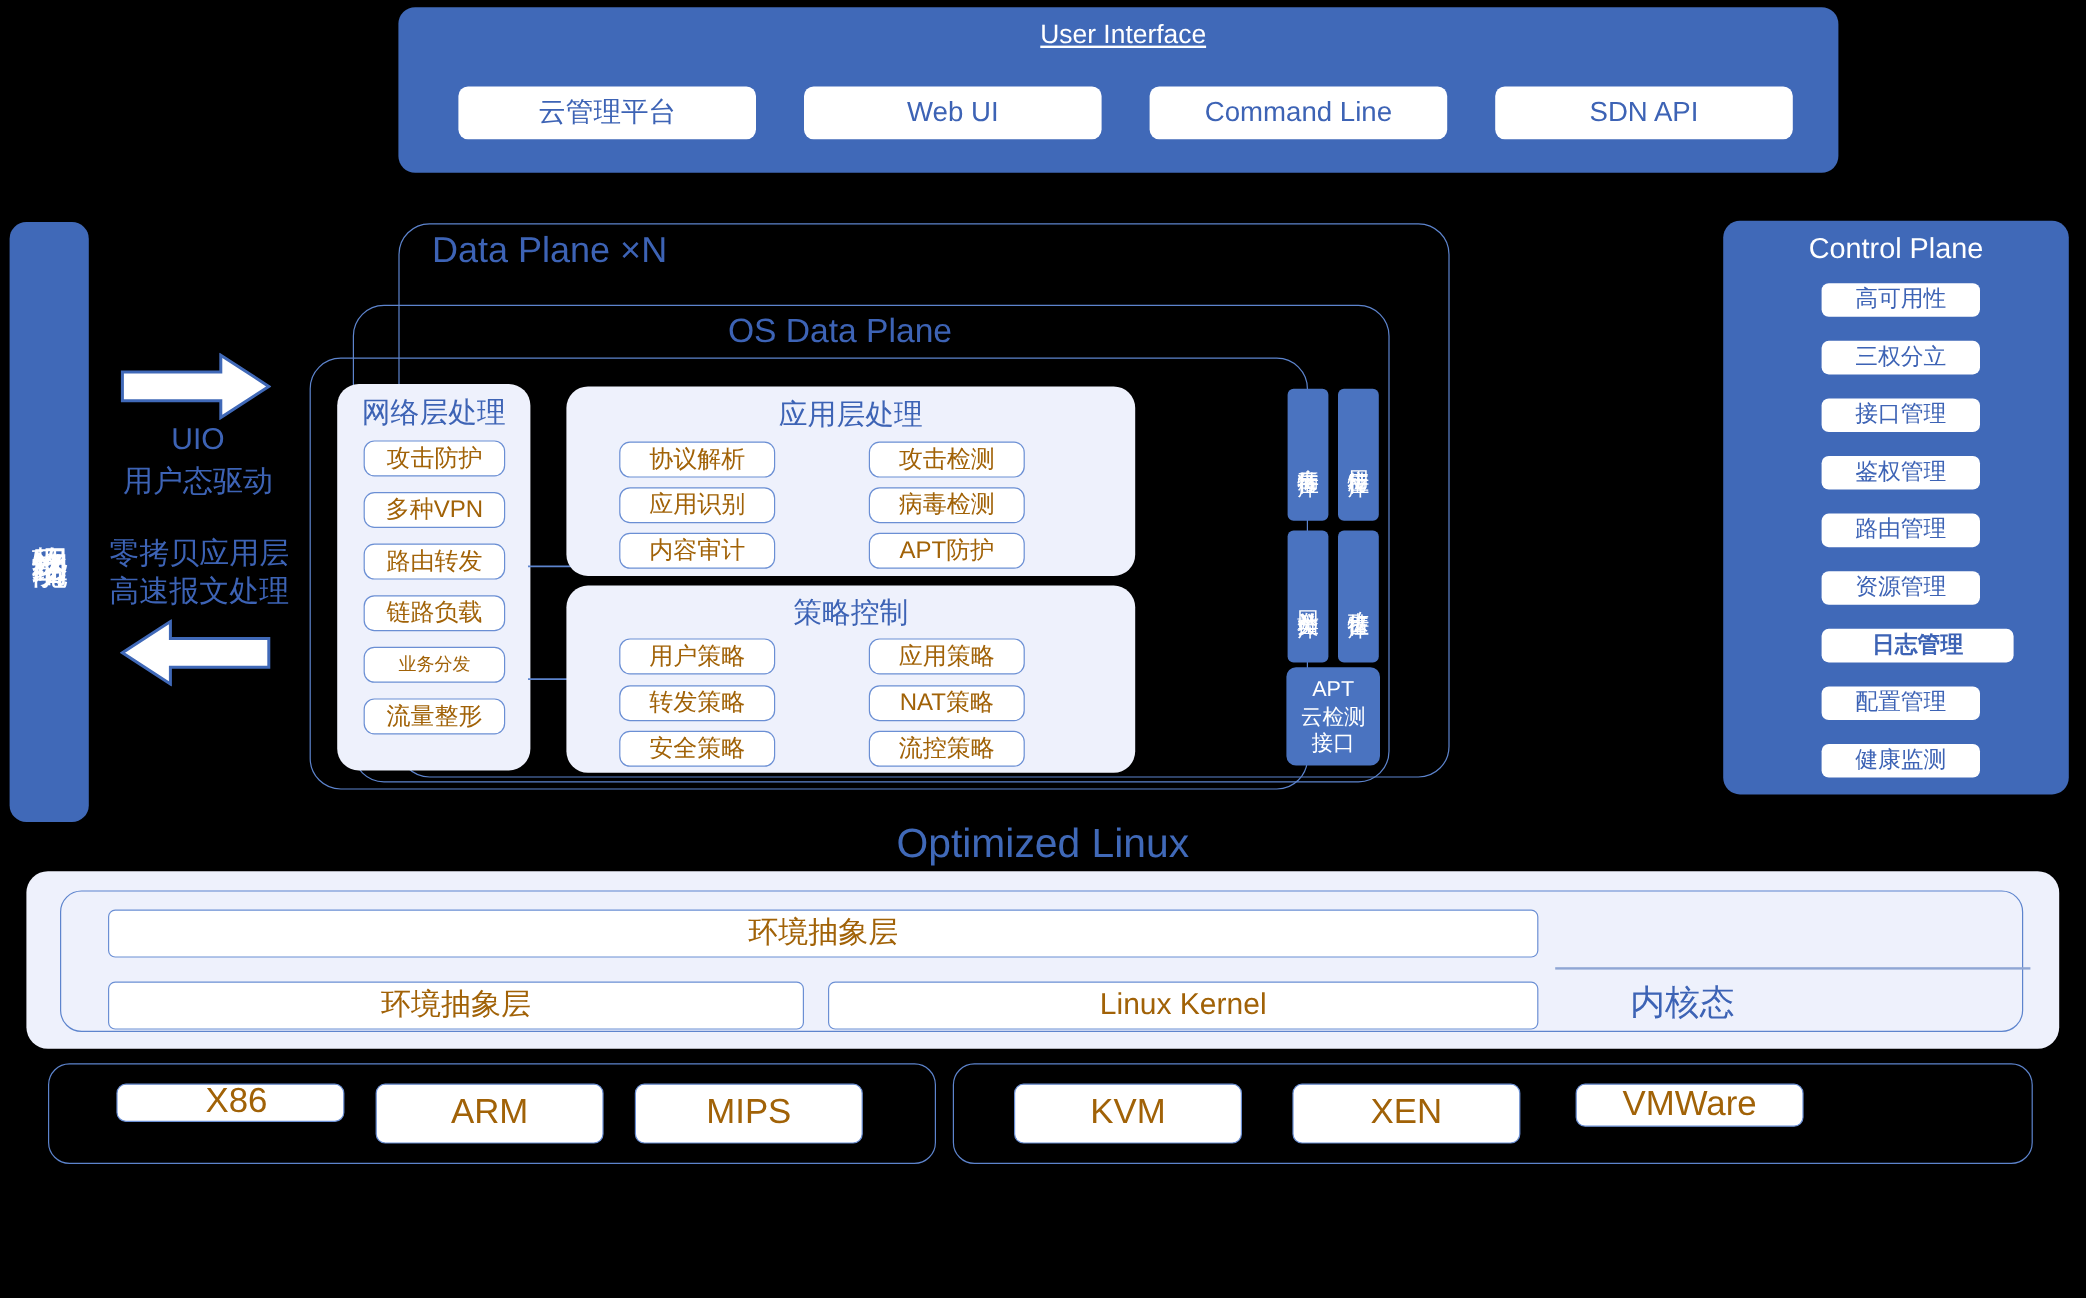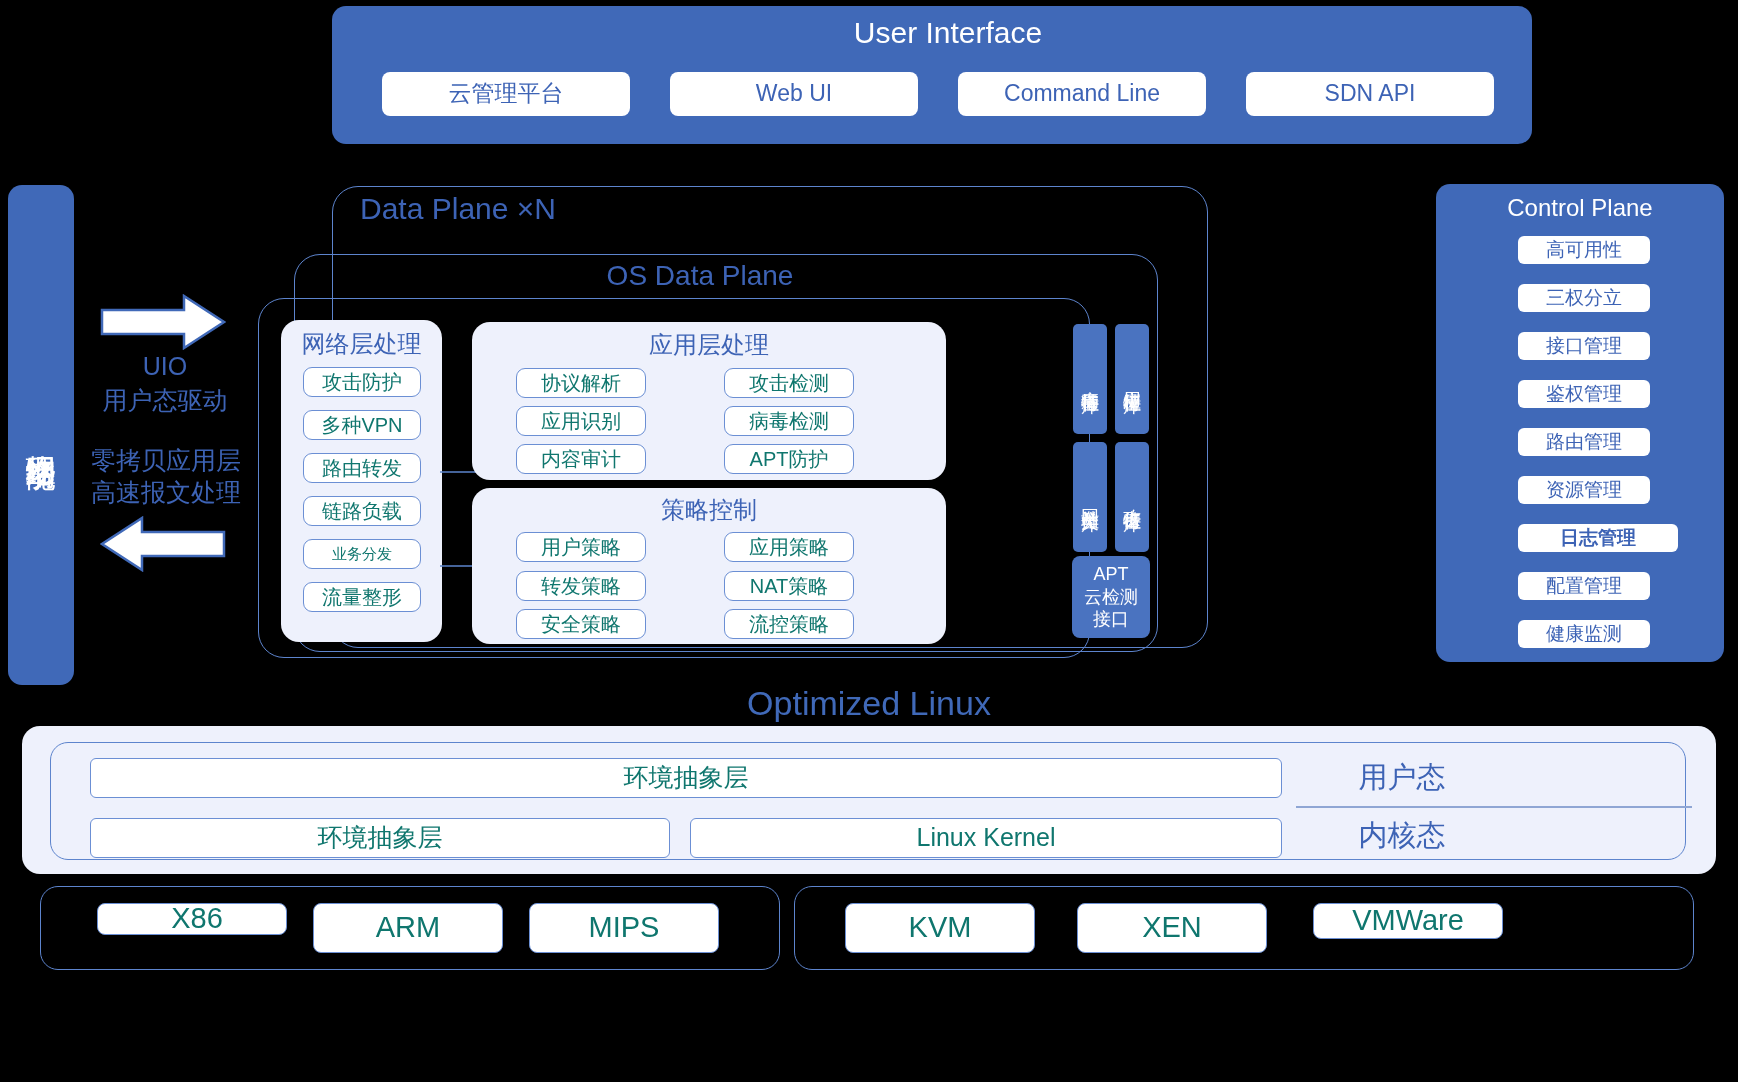--- a/index.html
+++ b/index.html
@@ -9,21 +9,21 @@
   }
   .abs{position:absolute;box-sizing:border-box;}
 
   
   .chip-white{
     background:#ffffff;color:#3d63b5;border-radius:8px;
     display:flex;align-items:center;justify-content:center;
     text-align:center;line-height:1.1;
   }
   .chip-outline{
-    background:#ffffff;color:#0f766e;border:1.5px solid #6b8fd4;
+    background:#ffffff;color:#a16207;border:1.5px solid #6b8fd4;
     border-radius:9px;display:flex;align-items:center;justify-content:center;
     text-align:right;line-height:1.1;
   }
   .chip-blue{
     background:#4a73c0;color:#ffffff;border-radius:5px;
     display:flex;align-items:center;justify-content:center;text-align:center;
   }
   .panel-blue{background:#4069b8;border-radius:14px;}
   .panel-lav{background:#eef1fc;border-radius:18px;}
   .nest{border:1.5px solid #5d84cd;border-radius:26px;background:transparent;}
@@ -33,21 +33,21 @@
   
   .vtext{
     writing-mode:vertical-rl;text-orientation:upright;
     letter-spacing:1px;
   }
 </style>
 </head>
 <body>
 
 <div class="abs panel-blue" style="left:332px;top:6px;width:1200px;height:138px;">
-  <div class="abs hdr" style="left:16px;top:10px;width:100%;font-size:30px;">User Interface</div>
+  <div class="abs hdr" style="left:4px;top:10px;width:100%;font-size:22px;text-decoration:underline;">User Interface</div>
   <div class="abs chip-white" style="left:50px;top:66px;width:248px;height:44px;font-size:23px;">云管理平台</div>
   <div class="abs chip-white" style="left:338px;top:66px;width:248px;height:44px;font-size:23px;">Web UI</div>
   <div class="abs chip-white" style="left:626px;top:66px;width:248px;height:44px;font-size:23px;">Command Line</div>
   <div class="abs chip-white" style="left:914px;top:66px;width:248px;height:44px;font-size:23px;">SDN API</div>
 </div>
 
 <div class="abs panel-blue" style="left:8px;top:185px;width:66px;height:500px;display:flex;align-items:center;justify-content:center;">
   <div class="vtext" style="color:#fff;font-size:30px;line-height:1.25;">物理网络功能</div>
 </div>
 
@@ -132,21 +132,20 @@
 <div class="abs" style="left:0;top:684px;width:1738px;text-align:center;color:#4069b8;font-size:34px;">Optimized Linux</div>
 
 <div class="abs panel-lav" style="left:22px;top:726px;width:1694px;height:148px;">
   <div class="abs nest" style="left:28px;top:16px;width:1636px;height:118px;border-radius:18px;"></div>
 
   <div class="abs chip-outline" style="left:68px;top:32px;width:1192px;height:40px;border-radius:6px;font-size:25px;">环境抽象层</div>
 
   <div class="abs chip-outline" style="left:68px;top:92px;width:580px;height:40px;border-radius:6px;font-size:25px;">环境抽象层</div>
   <div class="abs chip-outline" style="left:668px;top:92px;width:592px;height:40px;border-radius:6px;font-size:25px;">Linux Kernel</div>
 
-  <div class="abs lbl-blue" style="left:1280px;top:32px;width:200px;font-size:29px;">用户态</div>
   <div class="abs" style="left:1274px;top:80px;width:396px;height:1.5px;background:#8fa6d4;"></div>
   <div class="abs lbl-blue" style="left:1280px;top:90px;width:200px;font-size:29px;">内核态</div>
 </div>
 
 <div class="abs nest" style="left:40px;top:886px;width:740px;height:84px;border-radius:18px;">
   <div class="abs chip-outline" style="left:56px;top:16px;width:190px;height:32px;border-radius:8px;font-size:29px;padding-left:10px;">X86</div>
   <div class="abs chip-outline" style="left:272px;top:16px;width:190px;height:50px;border-radius:8px;font-size:29px;">ARM</div>
   <div class="abs chip-outline" style="left:488px;top:16px;width:190px;height:50px;border-radius:8px;font-size:29px;">MIPS</div>
 </div>
 

